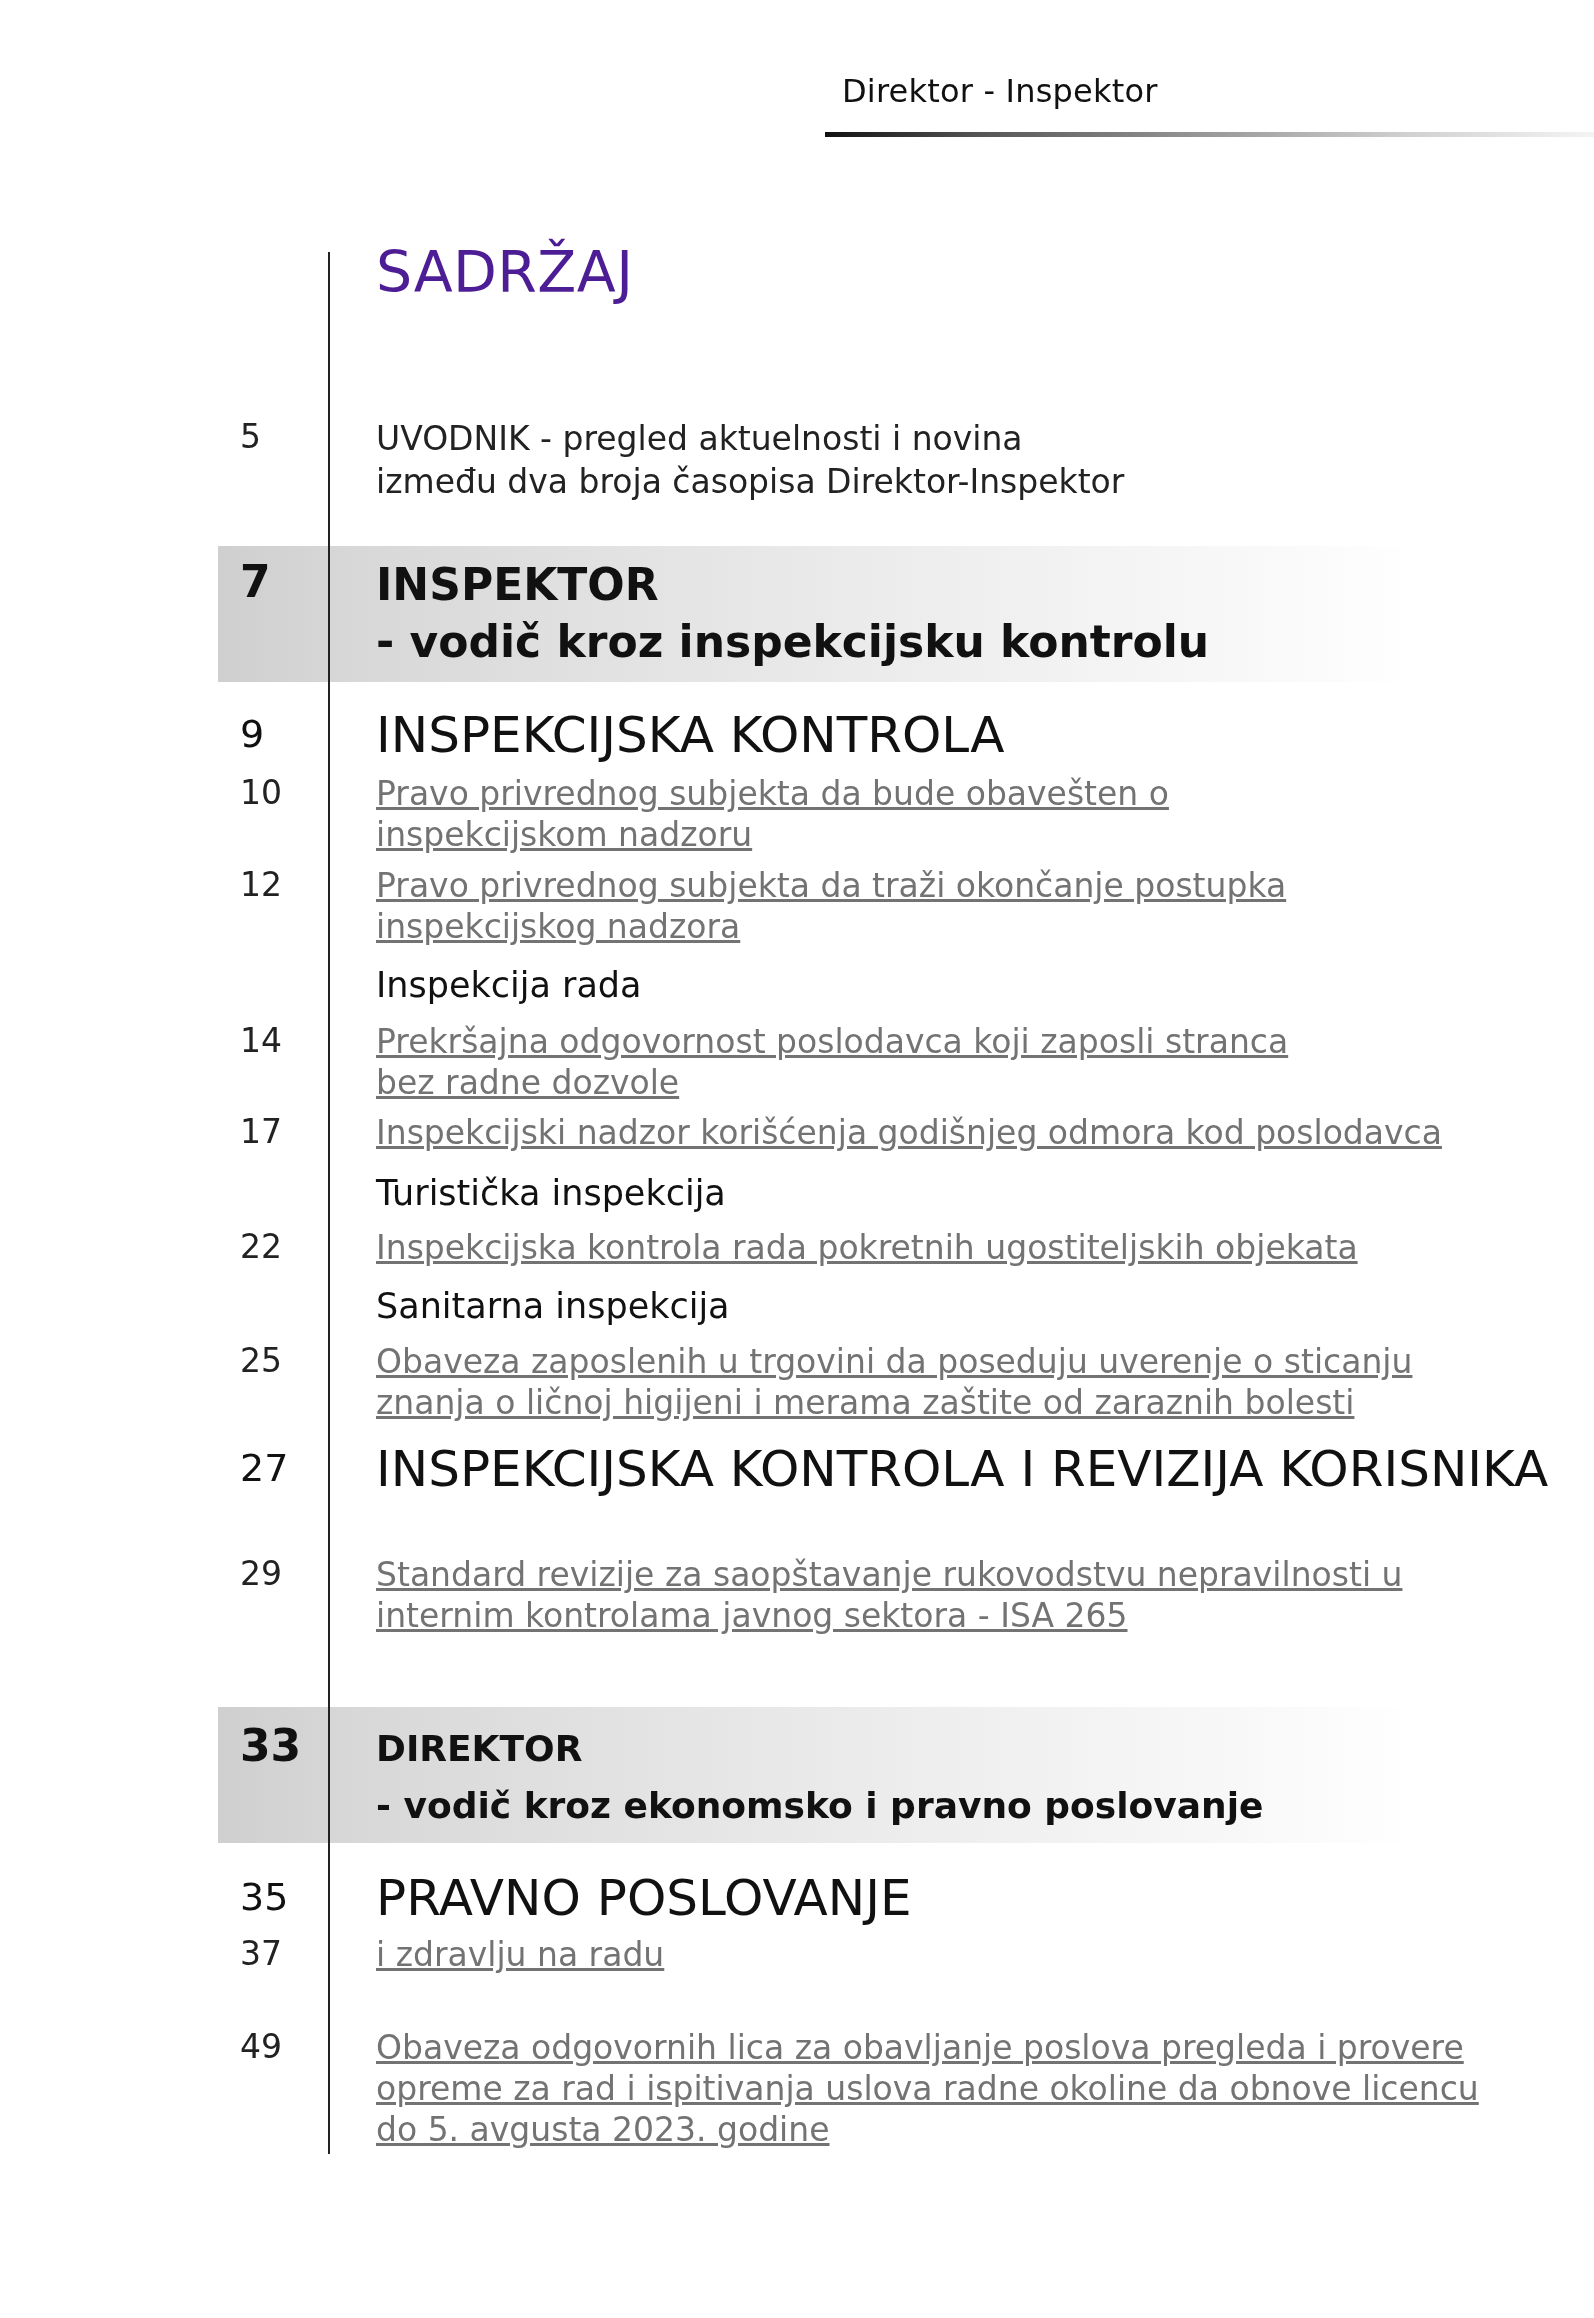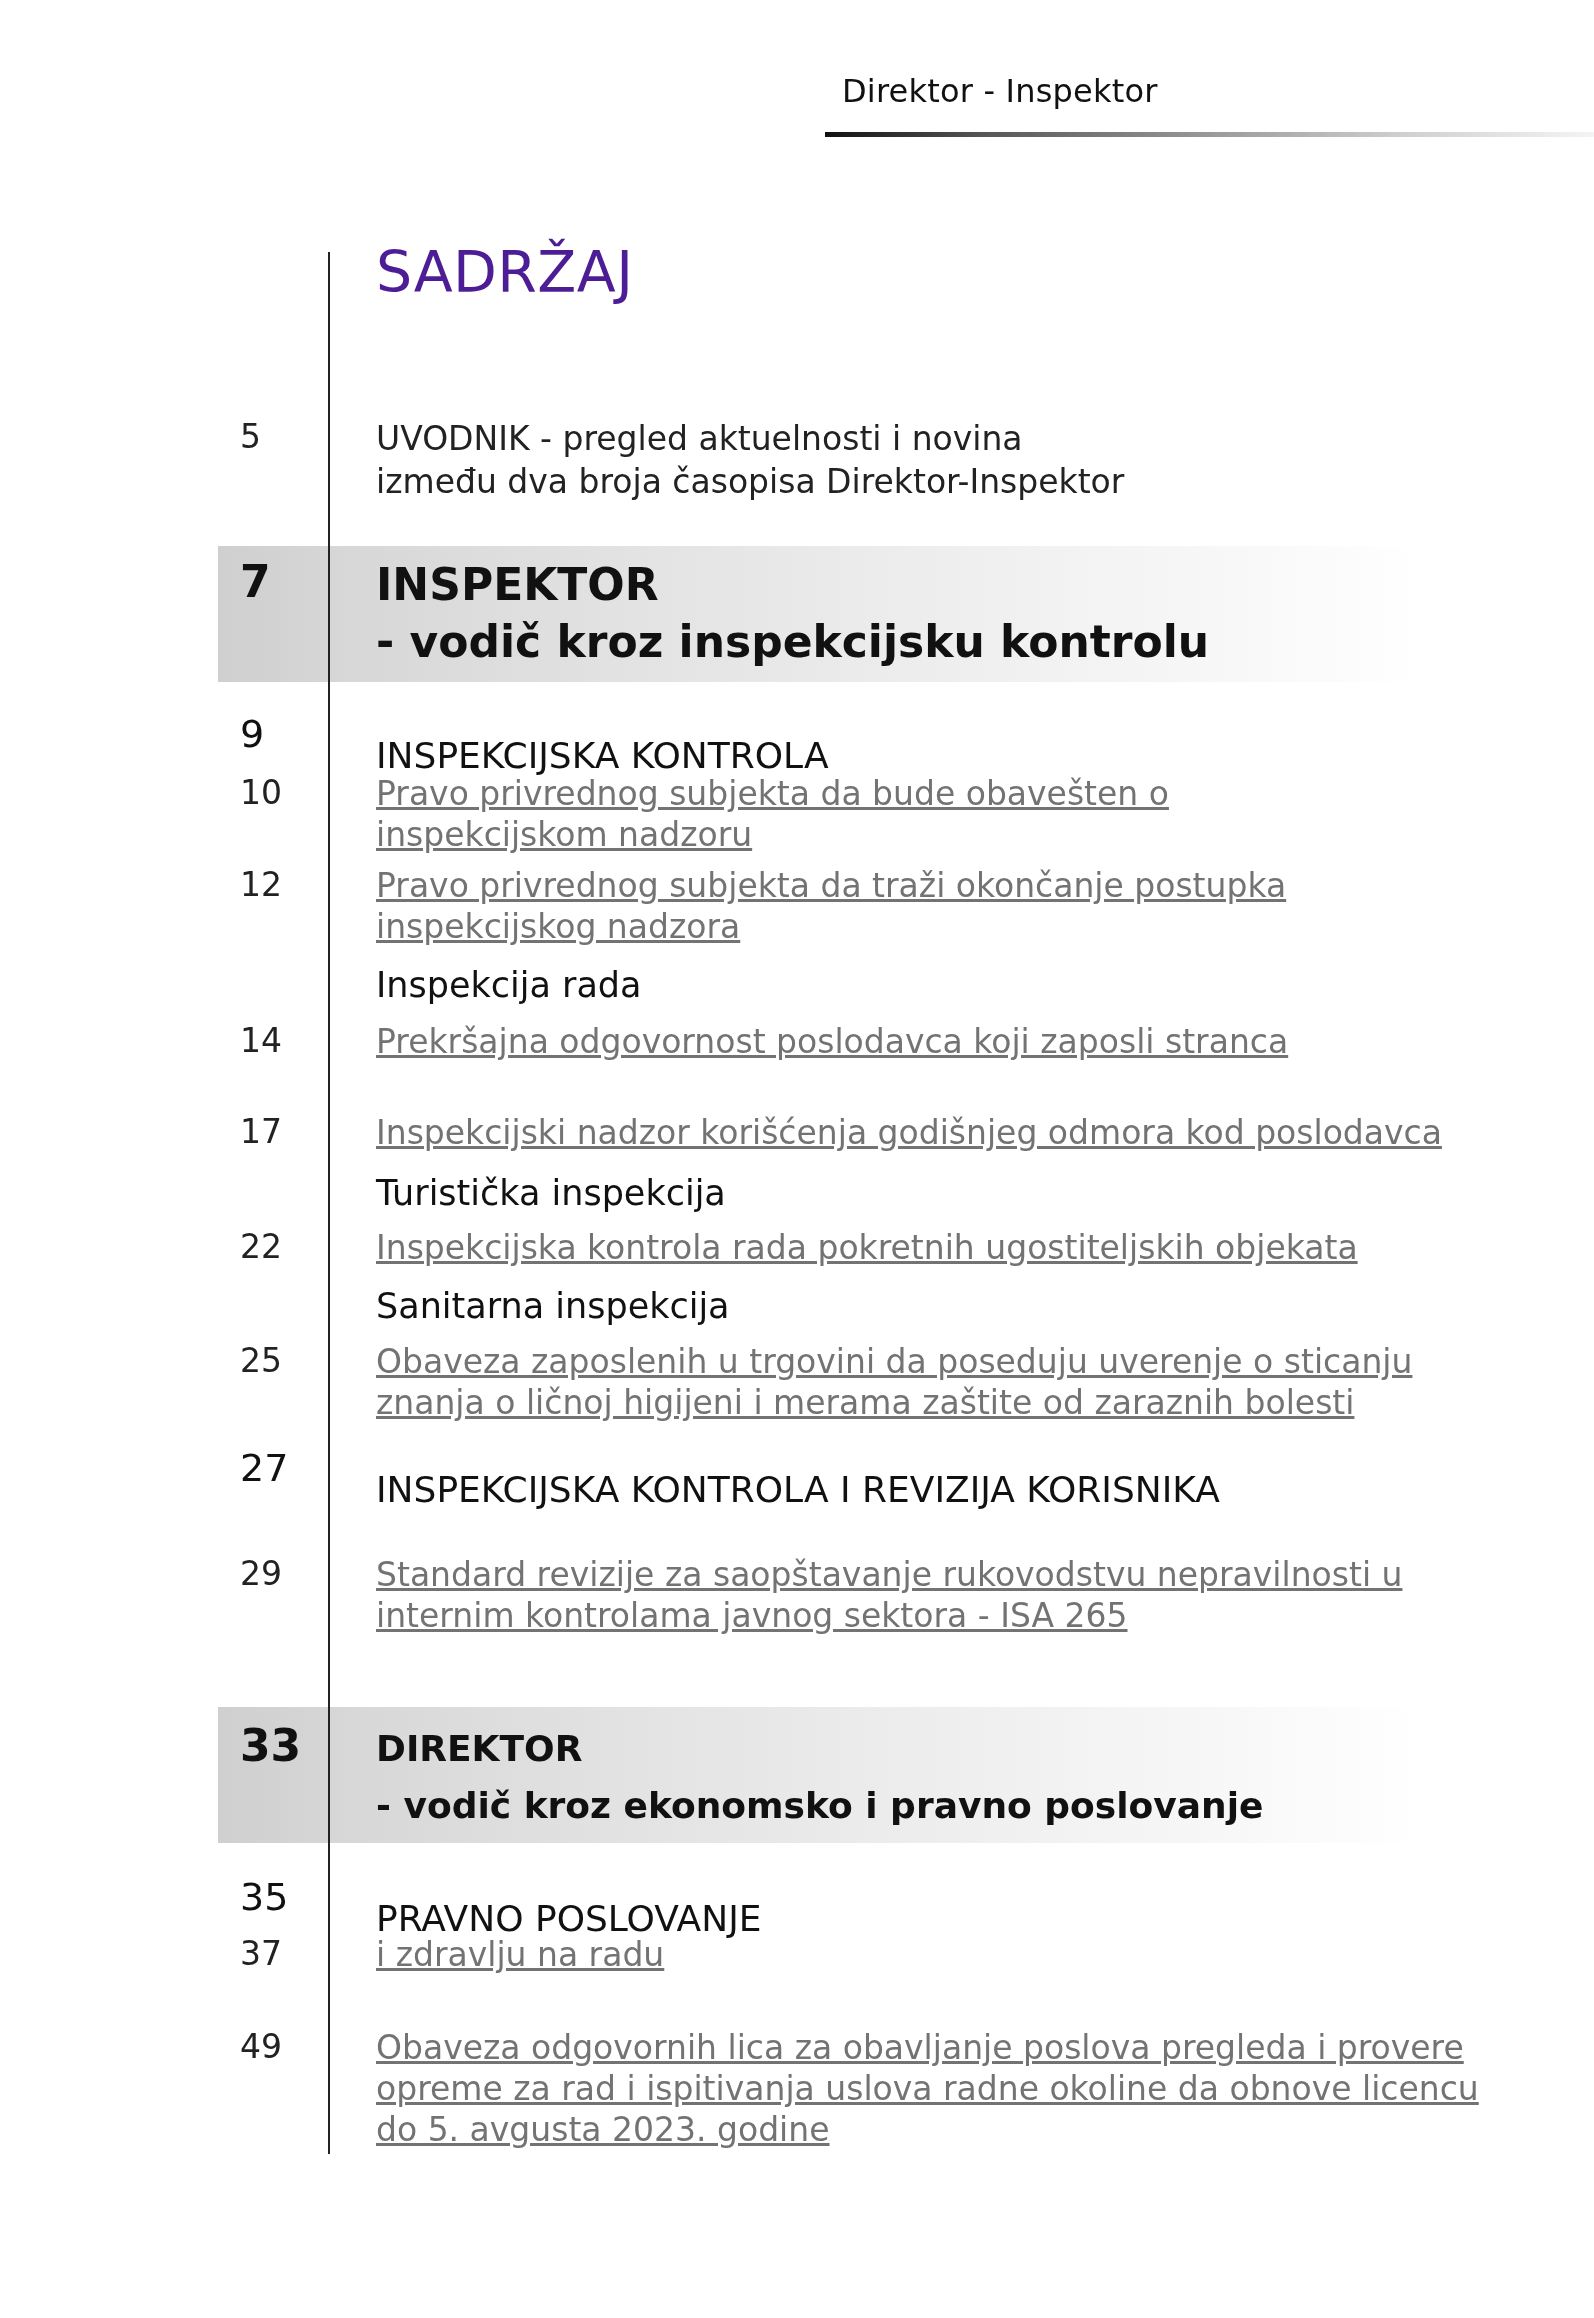--- a/index.html
+++ b/index.html
@@ -29,21 +29,21 @@
     background: linear-gradient(to right, #cfcfcf 0%, #d8d8d8 12%, #e3e3e3 35%, #eeeeee 60%, #f8f8f8 85%, #ffffff 100%);
   }
   .entry { position: absolute; left: 0; width: 1594px; }
   .pg {
     position: absolute; left: 240px; width: 74px; font-size: 33px; color: #222;
   }
   .txt {
     position: absolute; left: 376px; width: 1186px; font-size: 33px; line-height: 43px; color: #222;
   }
   .txt.light { font-size: 33px; line-height: 41px; color: #737373; text-decoration: underline; }
-  .txt.section { font-size: 36px; line-height: 47px; color: #111; margin-top: 20px; }
+  .txt.section { font-size: 50px; line-height: 47px; color: #111; }
   .txt.sub { font-size: 35px; line-height: 44px; color: #111; }
   .pg.section { font-size: 38px; color: #111; }
 </style>
 </head>
 <body>
 
 <div class="running-head">Direktor - Inspektor</div>
 <div class="head-rule"></div>
 
 <div class="vline"></div>
@@ -91,20 +91,21 @@
     </div>
     <div class="entry" style="top: 963px;">
       <div class="txt sub">
         <div>Inspekcija rada</div>
       </div>
     </div>
     <div class="entry" style="top: 1021px;">
       <div class="pg">14</div>
       <div class="txt light">
         <div>Prekršajna odgovornost poslodavca koji zaposli stranca</div>
+        <div>bez radne dozvole</div>
       </div>
     </div>
     <div class="entry" style="top: 1112px;">
       <div class="pg">17</div>
       <div class="txt light">
         <div>Inspekcijski nadzor korišćenja godišnjeg odmora kod poslodavca</div>
       </div>
     </div>
     <div class="entry" style="top: 1171px;">
       <div class="txt sub">

